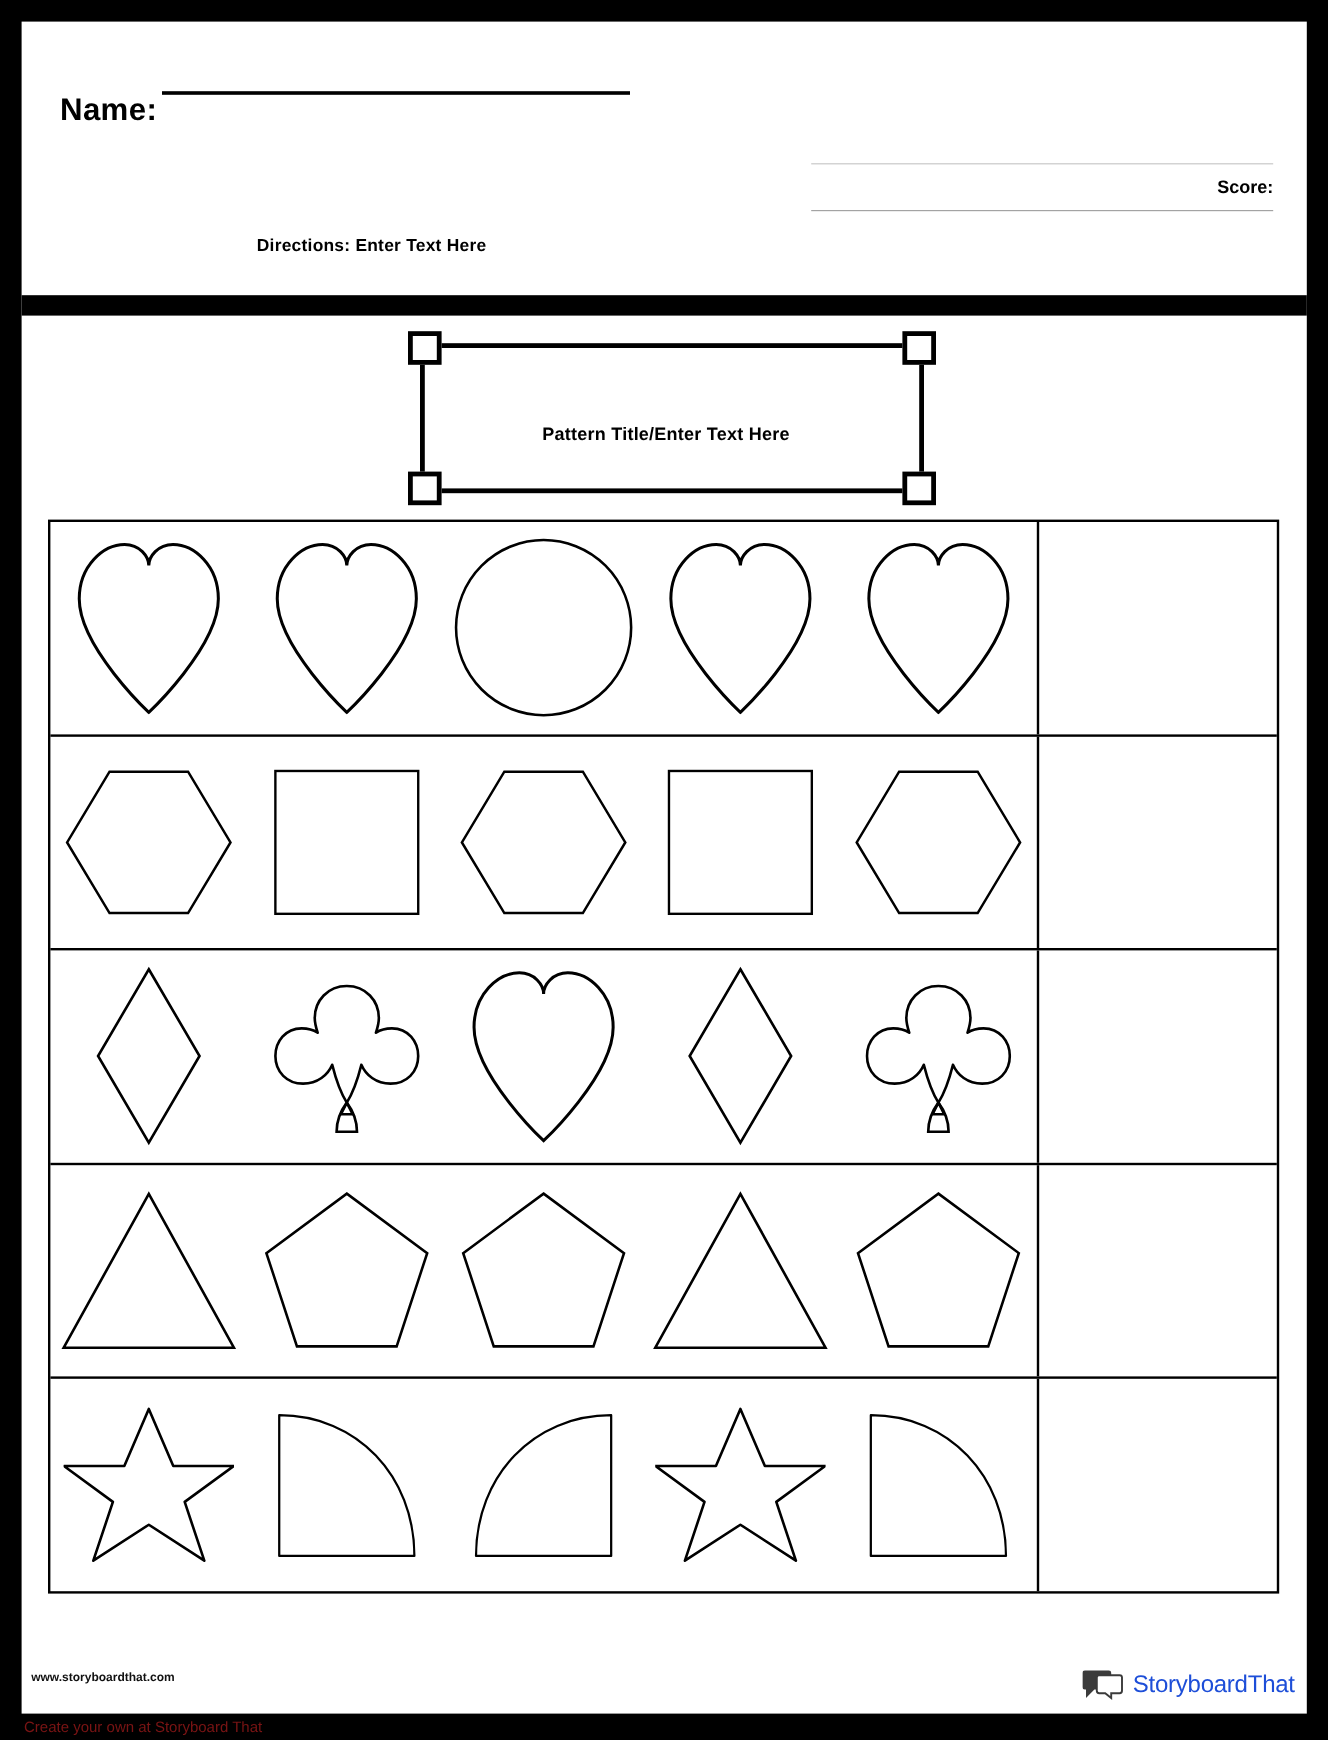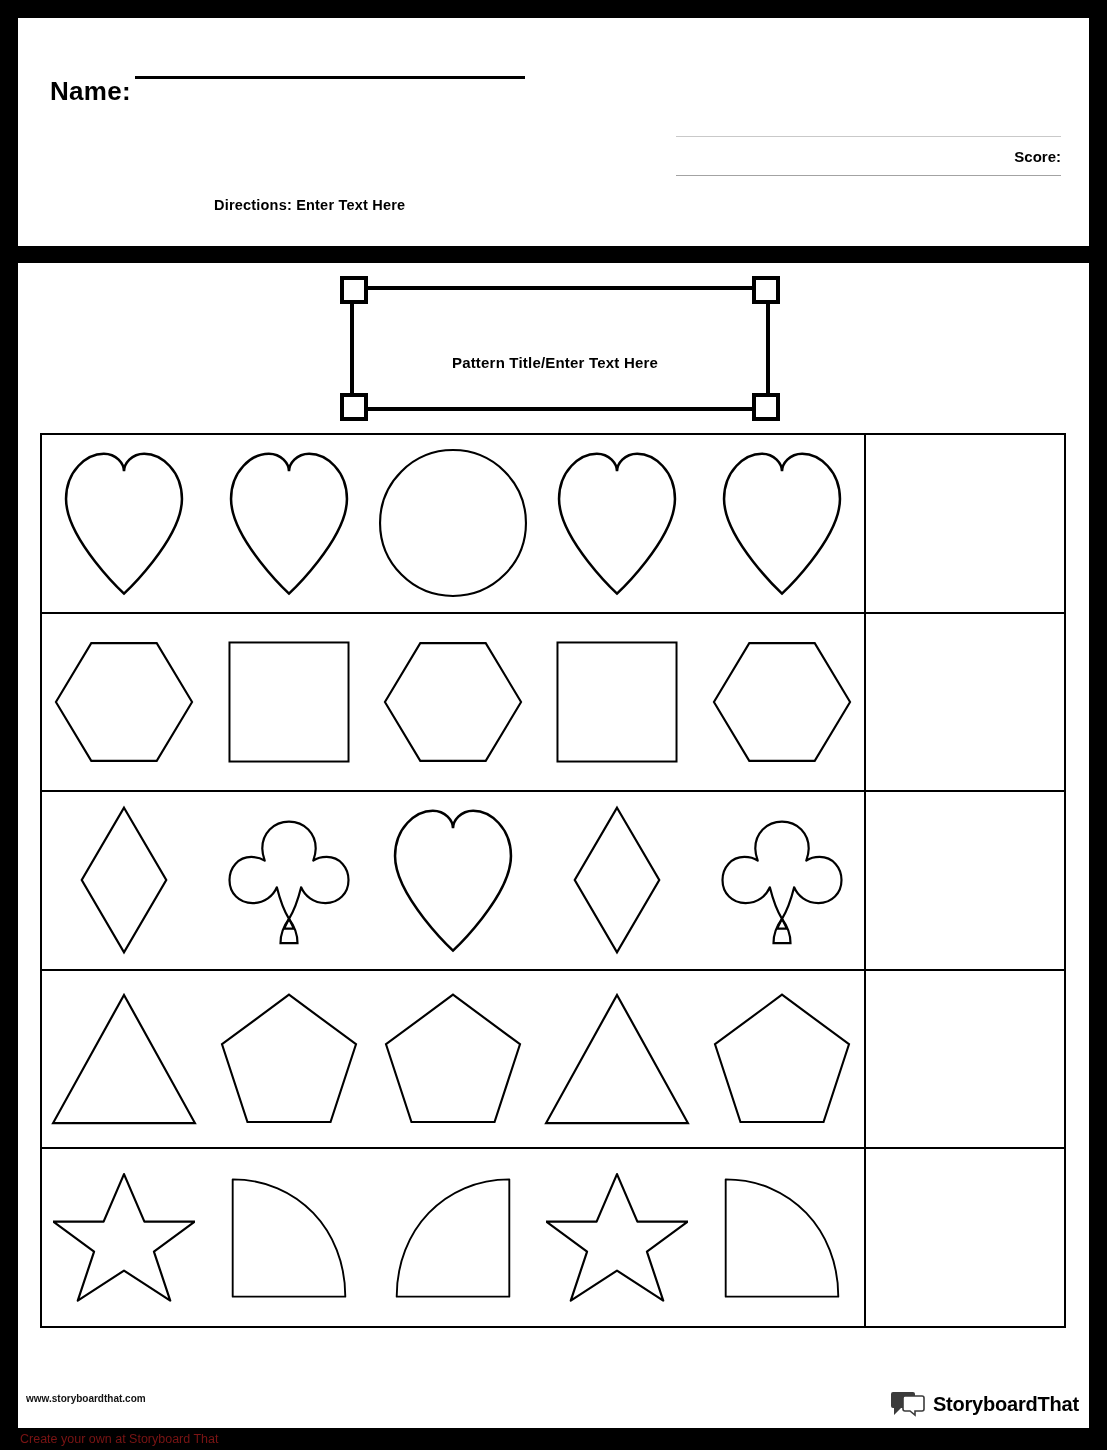--- a/index.html
+++ b/index.html
@@ -182,23 +182,23 @@
     align-items: center;
     gap: 8px;
   }
   .brand-logo {
     width: 34px;
     height: 28px;
     position: relative;
   }
   .brand-text {
     font-size: 20px;
-    font-weight: bold;
+    font-weight: normal;
     letter-spacing: -0.2px;
-    color: #000000;
+    color: #1d4ed8;
   }
   .bottom-strip {
     position: absolute;
     left: 0;
     bottom: 0;
     width: 1107px;
     height: 22px;
     background: #000;
     color: #7a1414;
     font-size: 12.5px;

